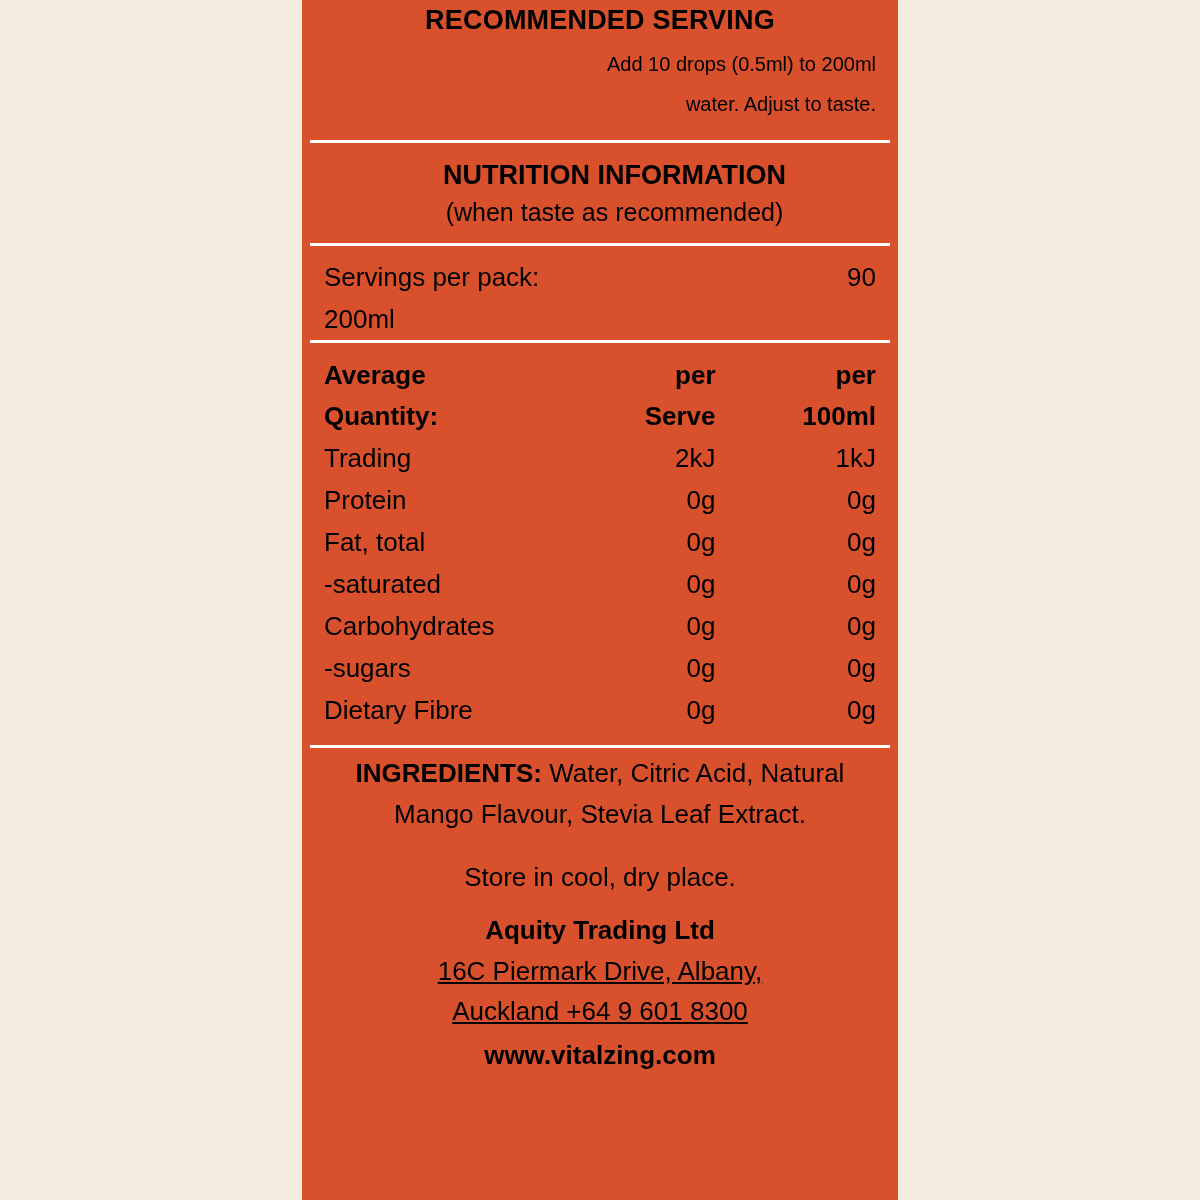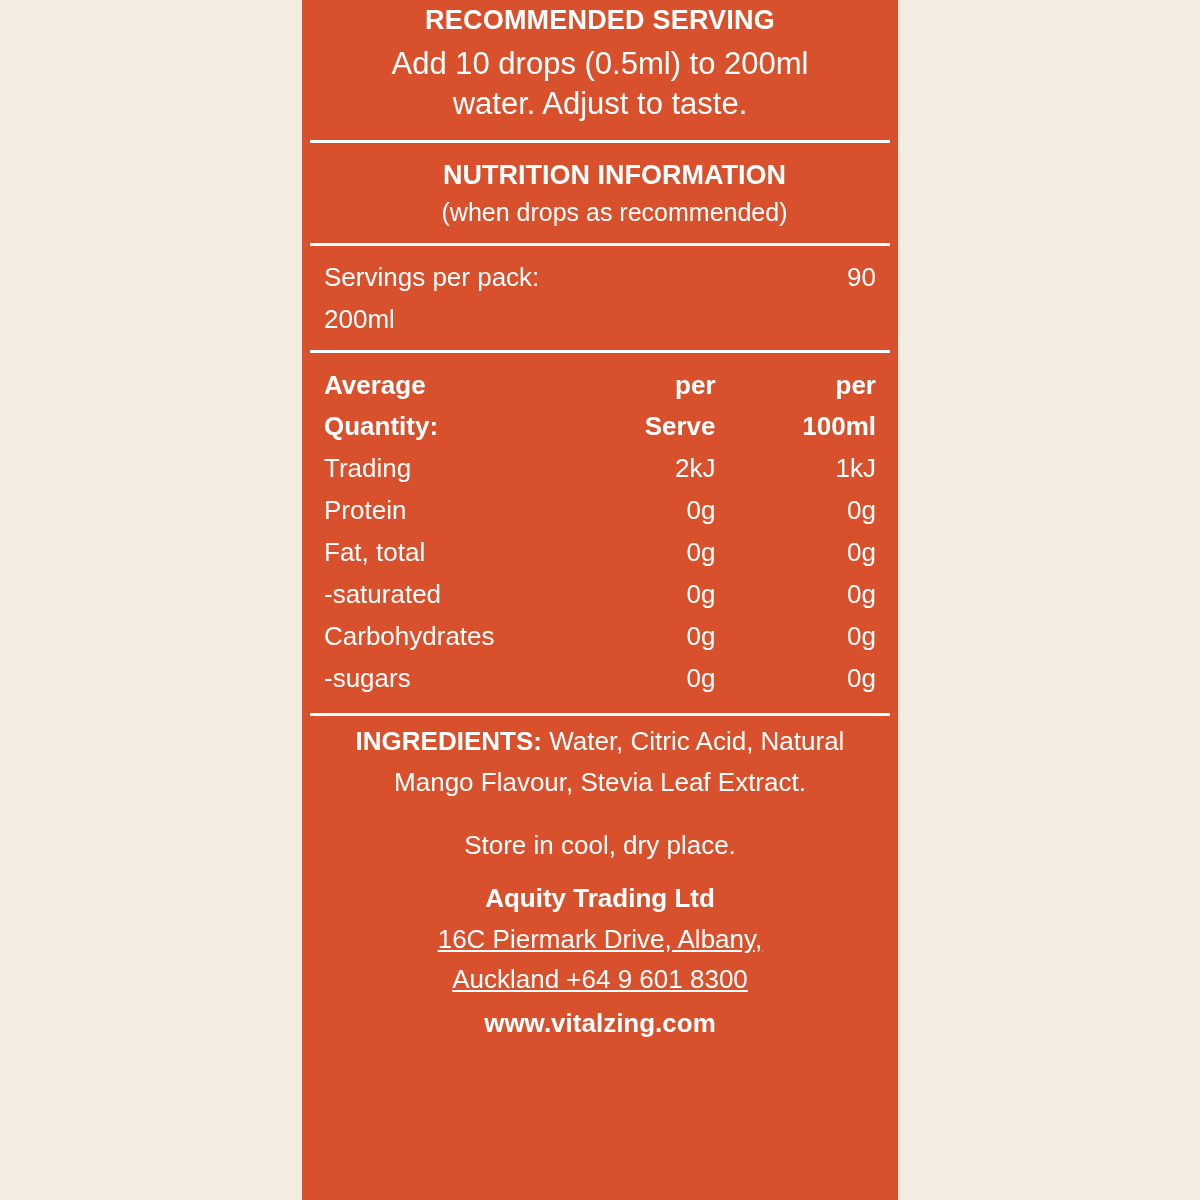--- a/index.html
+++ b/index.html
@@ -13,21 +13,21 @@
     font-family: "Liberation Sans", sans-serif;
     overflow: hidden;
   }
   .label {
     position: absolute;
     left: 302px;
     top: 0;
     width: 596px;
     height: 1200px;
     background: #d9512c;
-    color: #ffffff;
+    color: #000000;
     box-sizing: border-box;
   }
   .panel {
     box-sizing: border-box;
     padding: 0 22px;
   }
 
   
   .serving-panel {
     padding-top: 0px;
@@ -35,22 +35,22 @@
   }
   .serving-title {
     font-size: 27px;
     font-weight: bold;
     text-align: center;
     letter-spacing: 0.2px;
     line-height: 36px;
     padding-top: 2px;
   }
   .serving-text {
-    font-size: 31px;
-    text-align: center;
+    font-size: 20px;
+    text-align: right;
     line-height: 40px;
     padding-top: 6px;
   }
 
   
   .rule {
     height: 3px;
     background: #ffffff;
     margin: 0 8px;
   }
@@ -70,21 +70,20 @@
   .nutrition-sub {
     font-size: 25px;
     text-align: center;
     line-height: 34px;
     padding-top: 2px;
   }
 
   
   .servings-block {
     padding-top: 10px;
-    padding-bottom: 10px;
   }
   .srow {
     display: flex;
     justify-content: space-between;
     font-size: 26px;
     line-height: 42px;
   }
   .srow .sval { }
 
   
@@ -154,21 +153,21 @@
     <div class="serving-text">
       <span>Add 10 drops (0.5ml) to 200ml</span><br>
       <span>water. Adjust to taste.</span>
     </div>
   </div>
 
   <div class="rule"></div>
 
   <div class="panel nutrition-head">
     <div class="nutrition-title">NUTRITION INFORMATION</div>
-    <div class="nutrition-sub">(when drops as recommended)</div>
+    <div class="nutrition-sub">(when taste as recommended)</div>
   </div>
 
   <div class="rule"></div>
 
   <div class="panel servings-block">
     <div class="srow">
       <span>Servings per pack:</span>
       <span class="sval">90</span>
     </div>
     <div class="srow">
@@ -219,20 +218,25 @@
         <tr>
           <td class="col-name">Carbohydrates</td>
           <td class="col-serve">0g</td>
           <td class="col-100">0g</td>
         </tr>
         <tr>
           <td class="col-name">-sugars</td>
           <td class="col-serve">0g</td>
           <td class="col-100">0g</td>
         </tr>
+        <tr>
+          <td class="col-name">Dietary Fibre</td>
+          <td class="col-serve">0g</td>
+          <td class="col-100">0g</td>
+        </tr>
       </tbody>
     </table>
   </div>
 
   <div class="rule"></div>
 
   <div class="panel ing-panel">
     <div class="ing-text">
       <b>INGREDIENTS:</b><span> Water, Citric Acid, Natural Mango Flavour, Stevia Leaf Extract.</span>
     </div>

